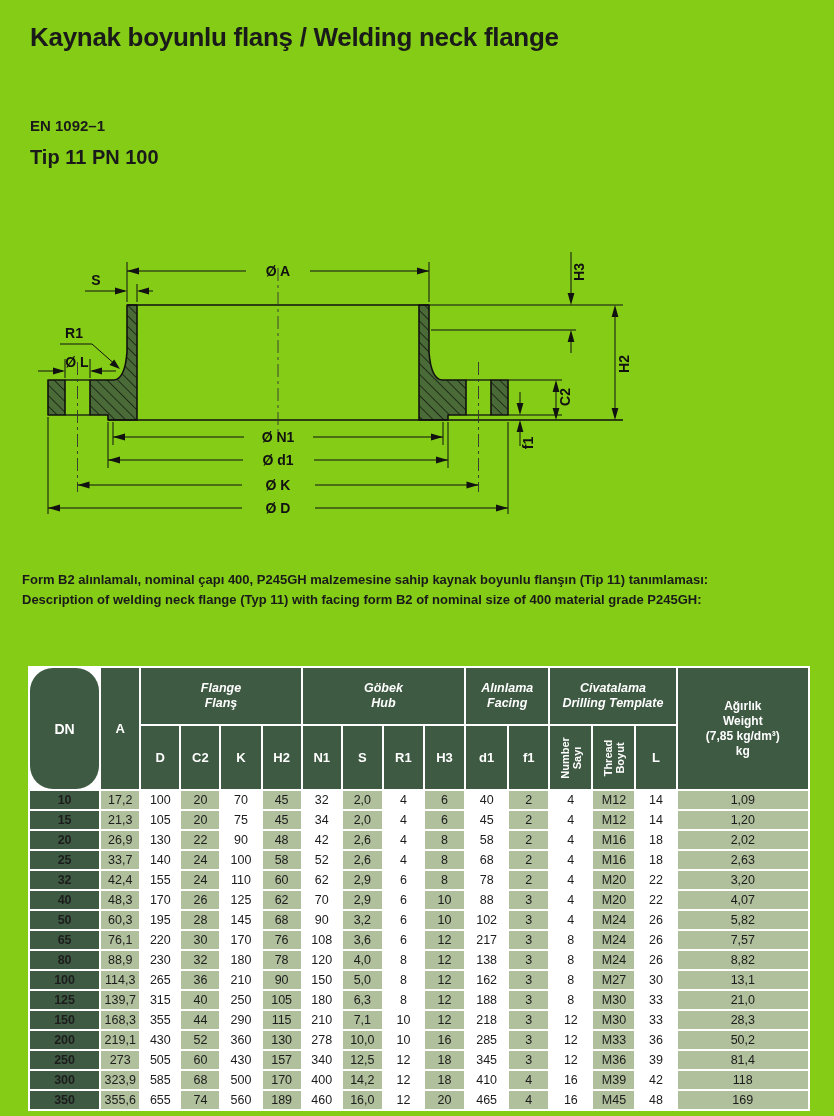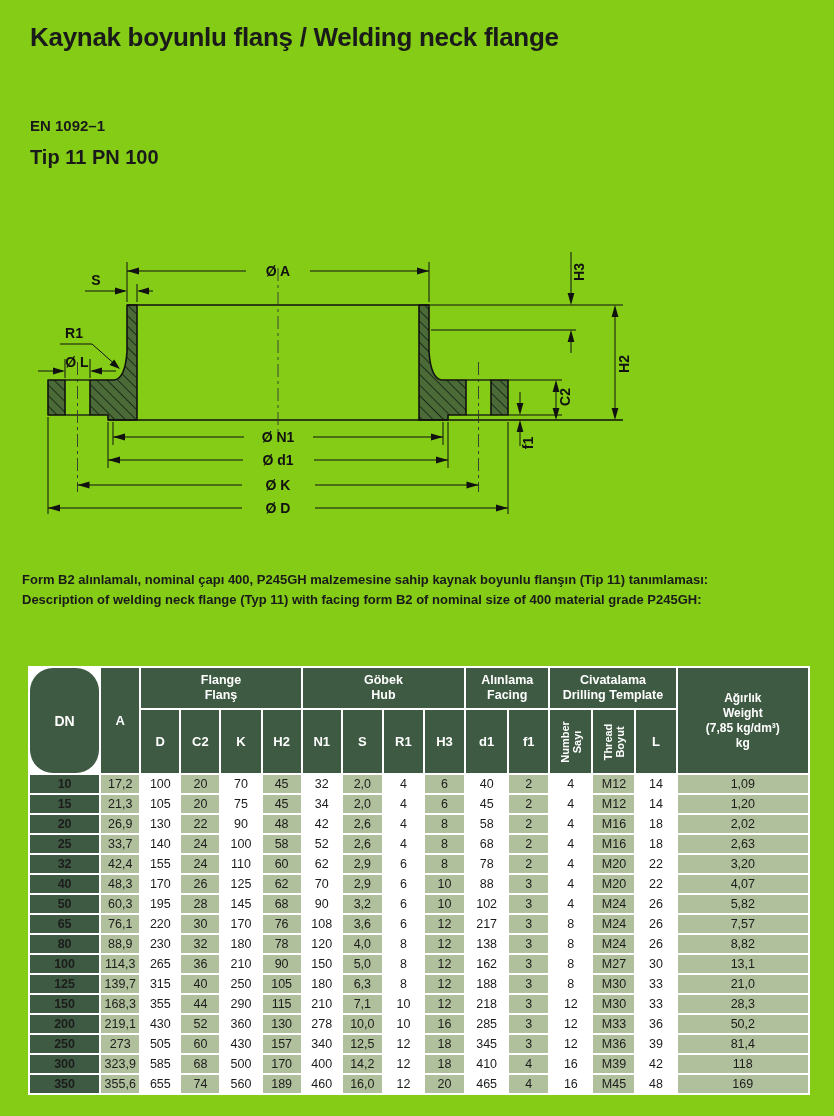--- a/index.html
+++ b/index.html
@@ -13,21 +13,21 @@
   .drawing{position:absolute;left:30px;top:240px;}
   .dim-label{font-size:14px;font-weight:600;fill:#111;}
 
   .descr{position:absolute;left:22px;top:570px;width:770px;font-size:13px;font-weight:700;line-height:1.5;}
   .designation{position:absolute;left:30px;top:626px;font-size:19px;font-weight:bold;}
 
   .tablewrap{position:absolute;left:28px;top:666px;}
   table.dims{border-collapse:separate;border-spacing:2px;table-layout:fixed;width:782px;background:#fff;}
   table.dims th,table.dims td{padding:0;text-align:center;vertical-align:middle;overflow:hidden;}
   .hcell{background:#3e5a42;color:#fff;font-weight:bold;}
-  .group-h{font-size:12.5px;line-height:1.2;height:40px;}
+  .group-h{font-size:12.5px;line-height:1.2;height:56px;font-style:italic;}
   .sub-h{font-size:13px;height:63px;}
   .dn-h{font-size:14px;border-radius:23px;}
   .a-h{vertical-align:bottom;padding-bottom:25px;font-size:13px;}
   .w-h{font-size:12px;line-height:1.25;}
   .vert-h{position:relative;}
   .rot{position:absolute;left:50%;top:50%;transform:translate(-50%,-50%) rotate(-90deg);white-space:nowrap;font-size:11px;line-height:1.1;display:flex;flex-direction:column;text-align:center;}
   table.dims td{font-size:12.5px;height:18px;line-height:18px;color:#1c1c1c;}
   td.dncell{background:#3e5a42;color:#fff;font-weight:bold;font-size:13px;}
   td.sage{background:#b0bf9c;}
   td.white{background:#fff;}

